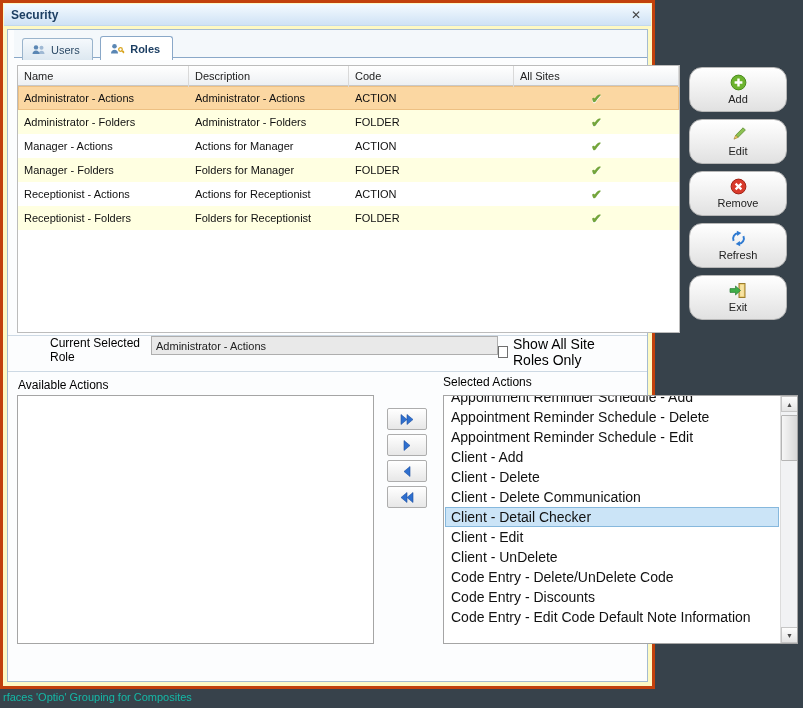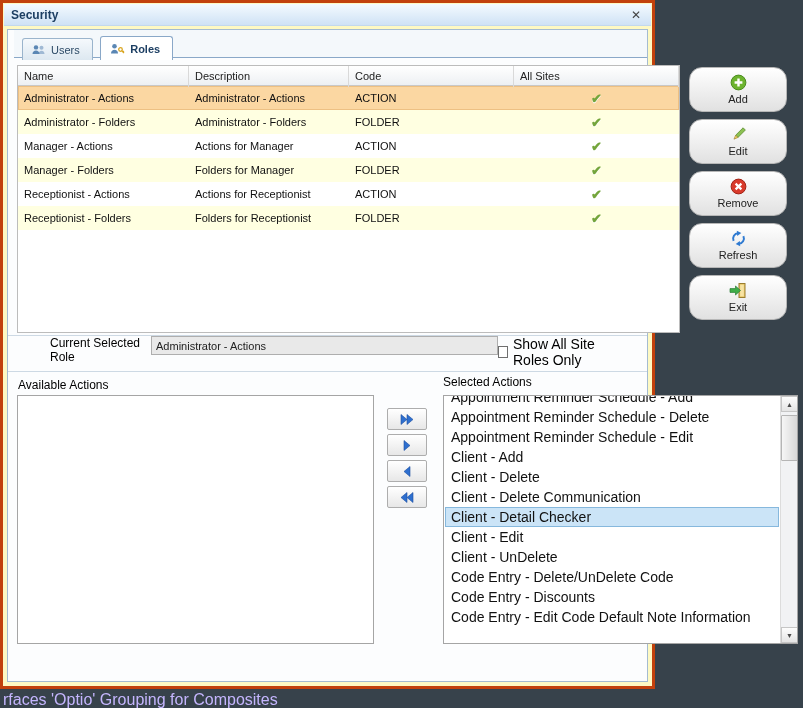--- a/index.html
+++ b/index.html
@@ -3,21 +3,21 @@
 <meta charset="utf-8">
 <style>
   * { box-sizing: border-box; }
   html,body { margin:0; padding:0; }
   body {
     width:803px; height:708px; position:relative; overflow:hidden;
     background:#37424b;
     font-family:"Liberation Sans", sans-serif;
     -webkit-font-smoothing:antialiased;
   }
-  .bg-text { position:absolute; left:3px; top:691px; color:#c4b5fd; font-size:16px; white-space:nowrap; }
+  .bg-text { position:absolute; left:3px; top:691px; color:#14b8a6; font-size:11px; white-space:nowrap; }
 
   
   .dialog {
     position:absolute; left:0; top:0; width:655px; height:689px;
     background:#fef9c3; border:3px solid #c2410c;
   }
   .titlebar {
     position:absolute; left:1px; top:1px; right:1px; height:22px;
     background:linear-gradient(#f4faff, #cfe2f5);
     display:flex; align-items:center; padding:0 7px;

